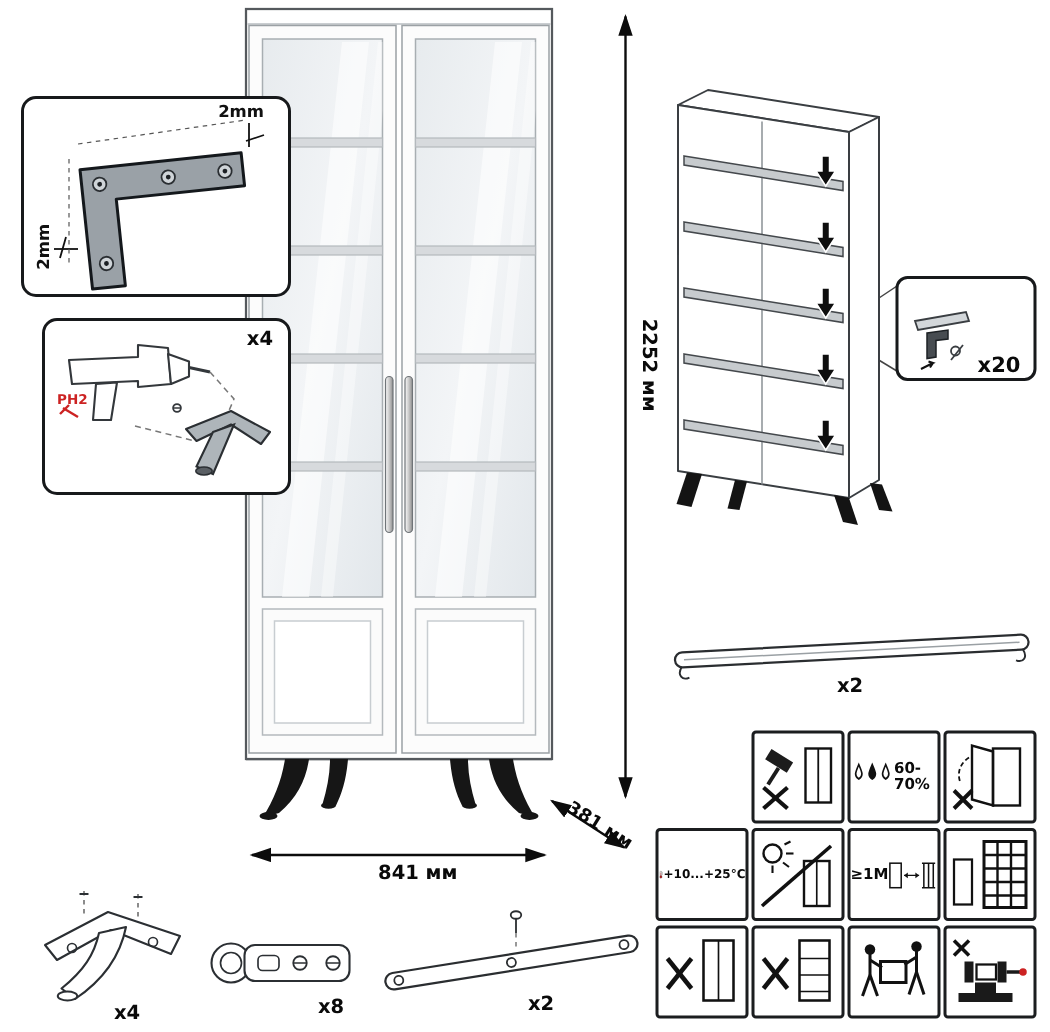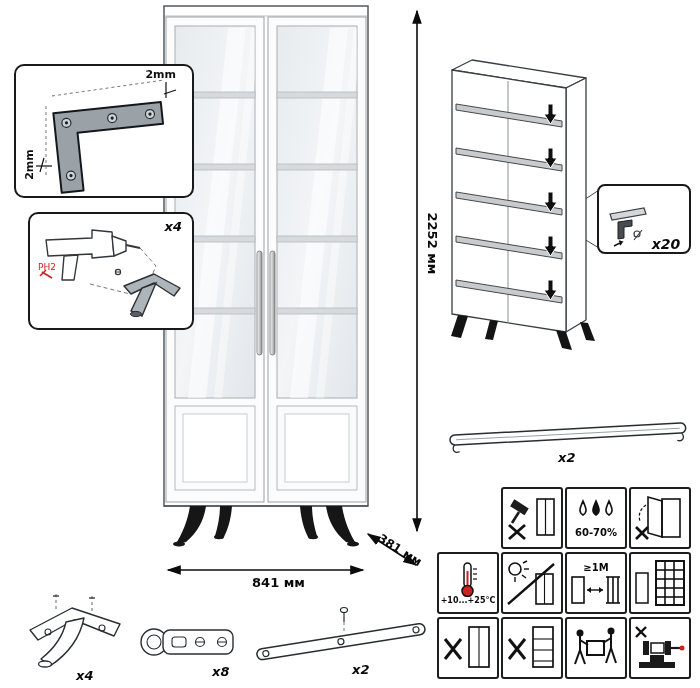--- a/index.html
+++ b/index.html
@@ -1,25 +1,25 @@
 <!DOCTYPE html>
 <html><head>
 <meta charset="utf-8">
 <style>
   html,body{margin:0;padding:0;background:#fff;}
   .canvas{position:relative;width:700px;height:688px;background:#ffffff;
           font-family:"DejaVu Sans",sans-serif;color:#111;overflow:hidden;}
   .abs{position:absolute;}
   .box{border:2px solid #17191b;border-radius:10px;background:#fff;box-sizing:border-box;}
   .dim{font-weight:bold;font-size:13px;color:#0a0a0a;white-space:nowrap;}
-  .count{font-weight:bold;font-size:13px;color:#0a0a0a;font-style:italic;}
-  .small-red{font-weight:normal;font-size:9px;color:#cc2222;}
+  .count{font-weight:bold;font-size:13px;color:#0a0a0a;}
+  .small-red{font-weight:bold;font-size:9px;color:#cc2222;}
   .trow{display:flex;gap:2px;margin-bottom:3px;}
   .tile{width:58px;height:58px;border:2px solid #1b1d1f;border-radius:3px;background:#fff;
-        display:flex;flex-direction:column;align-items:center;justify-content:center;box-sizing:content-box;}
+        display:flex;flex-direction:row;align-items:center;justify-content:center;box-sizing:content-box;}
   .tile-label{font-weight:bold;font-size:10px;line-height:1.1;color:#0a0a0a;}
   .tile-label.tiny{font-size:8px;text-align:right;}
   svg{display:block;}
 </style>
 </head>
 <body>
 
 <div class="canvas">
 
   <svg class="abs" style="left:160px;top:4px" width="212" height="548" viewBox="0 0 212 548">

